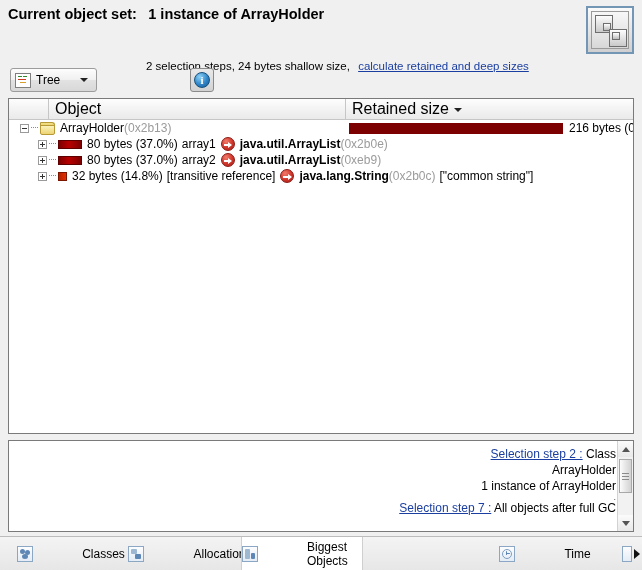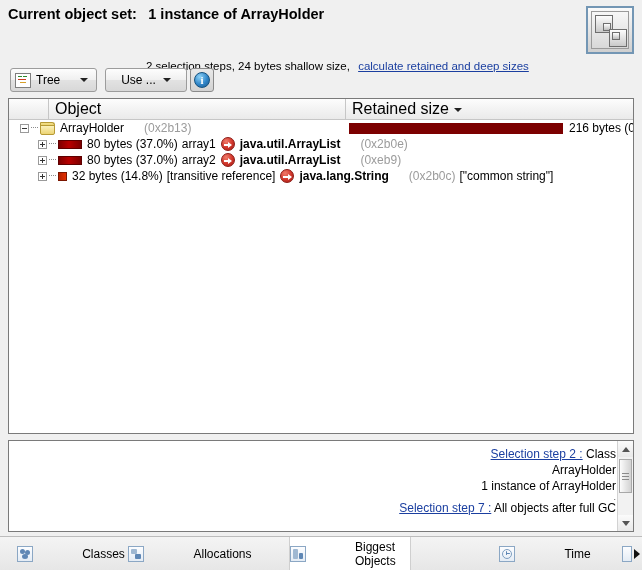--- a/index.html
+++ b/index.html
@@ -313,21 +313,21 @@
     content: "";
     position: absolute;
     left: 6.5px; top: 3.5px;
     width: 0; height: 0;
     border-top: 3.5px solid transparent;
     border-bottom: 3.5px solid transparent;
     border-left: 4px solid #fff;
   }
   .t-name { color: #000; }
   .t-bold { color: #000; font-weight: bold; }
-  .t-grey { color: #9b9b9b; margin-left: 20px; }
+  .t-grey { color: #9b9b9b; margin-left: 0; }
   .t-plain { color: #000; margin-left: 4px; }
   .t-txt { color: #000; }
 
   
   .cellB {
     position: absolute;
     left: 337px; top: 0;
     height: 16px;
     display: flex;
     align-items: center;
@@ -426,21 +426,20 @@
     font-size: 12px;
     cursor: pointer;
     box-sizing: border-box;
     color: #000;
     gap: 43px;
   }
   .tab.active {
     background: #ffffff;
     border-left: 1px solid #cfcfcf;
     border-right: 1px solid #cfcfcf;
-    margin-left: 48px;
   }
   .tab .ticon {
     width: 16px; height: 16px;
     margin-right: 6px;
     border: 1px solid #8ba7c4;
     background: linear-gradient(180deg,#fcfdff,#e4ecf5);
     box-sizing: border-box;
     position: relative;
     flex: 0 0 auto;
   }
@@ -522,24 +521,20 @@
     <span class="tree-ic">
       <i class="g" style="left:2px;top:2px;width:4px;"></i>
       <i class="g" style="left:7px;top:2px;width:4px;"></i>
       <i class="r" style="left:2px;top:5px;width:8px;"></i>
       <i class="y" style="left:4px;top:8px;width:6px;"></i>
     </span>
     <span class="lbl">Tree</span>
     <span class="caret-dn"></span>
   </div>
 
-  <div class="tb-btn" id="btn-use">
-    <span class="lbl">Use ...</span>
-    <span class="caret-dn"></span>
-  </div>
 
   <div class="tb-btn" id="btn-info">
     <span class="info-glyph">i</span>
   </div>
 
 </div>
 
 <div id="tree-panel">
 
   <div id="col-head">

